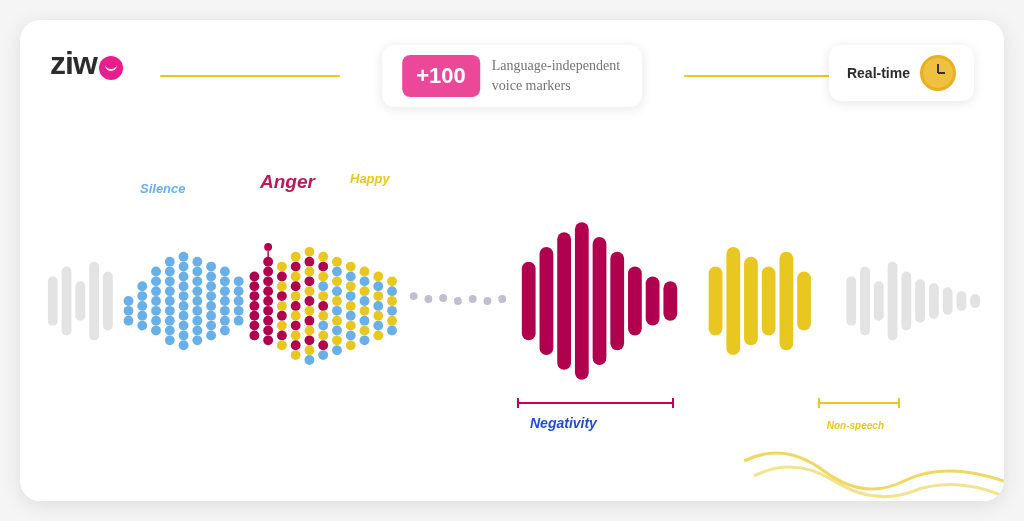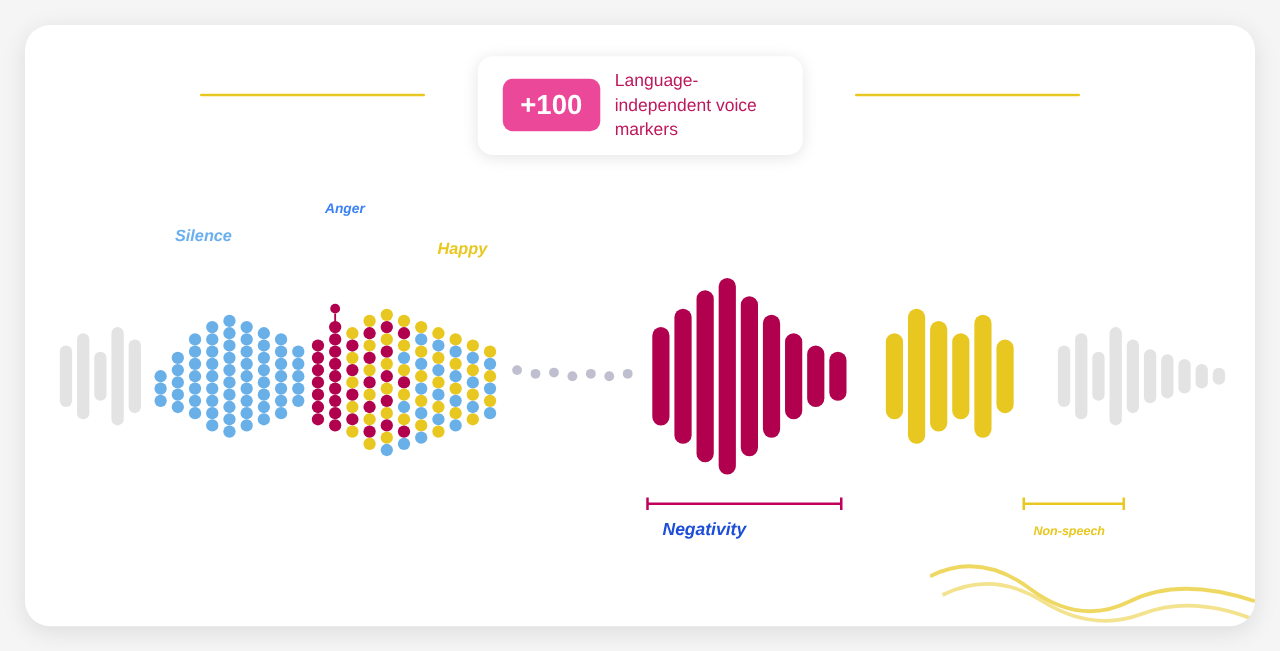--- a/index.html
+++ b/index.html
@@ -76,23 +76,24 @@
     .badge-number {
       background: #ec4899;
       color: white;
       font-size: 22px;
       font-weight: 800;
       padding: 8px 14px;
       border-radius: 8px;
     }
     .badge-text {
       font-size: 14px;
-      color: #be185d;
+      color: #737373;
       line-height: 1.4;
       max-width: 130px;
+      font-family: Liberation Serif, serif;
     }
 
     
     .realtime-badge {
       position: absolute;
       top: 25px;
       right: 30px;
       display: flex;
       align-items: center;
       gap: 10px;
@@ -162,34 +163,33 @@
     .label-silence {
       position: absolute;
       top: 20px;
       left: 100px;
       color: #6ab0f0;
       font-size: 13px;
       font-weight: 600;
     }
     .label-anger {
       position: absolute;
-      top: 0;
+      top: 10px;
       left: 220px;
-      color: #3b82f6;
-      font-size: 11px;
+      color: #be185d;
+      font-size: 19px;
       font-weight: 600;
     }
     .label-happy {
       position: absolute;
       top: 10px;
       left: 310px;
       color: #e8c820;
       font-size: 13px;
       font-weight: 600;
-      margin-top: 20px;
     }
     .label-negativity {
       position: absolute;
       bottom: 10px;
       left: 490px;
       color: #1d4ed8;
       font-size: 14px;
       font-weight: 700;
     }
     .label-nonspeech {
@@ -227,29 +227,37 @@
 </head>
 <body>
 
 <div class="main-card">
 
   <svg style="position:absolute;bottom:0;right:0;width:260px;height:100px;pointer-events:none;" viewBox="0 0 260 100">
     <path d="M260,80 Q200,60 160,80 Q120,100 80,70 Q40,40 0,60" fill="none" stroke="#e8c820" stroke-width="3" opacity="0.7"></path>
     <path d="M260,95 Q210,75 170,90 Q130,105 90,80 Q50,55 10,75" fill="none" stroke="#e8c820" stroke-width="3" opacity="0.5"></path>
   </svg>
 
+  <div class="logo">
+    <span class="logo-text">ziw</span>
+    <div class="logo-smile"></div>
+  </div>
 
   <div class="connector-line connector-left"></div>
   <div class="connector-line connector-right"></div>
 
   <div class="center-badge">
     <div class="badge-number">+100</div>
     <div class="badge-text">Language-independent voice markers</div>
   </div>
 
+  <div class="realtime-badge">
+    <span class="realtime-text">Real-time</span>
+    <div class="clock-icon"></div>
+  </div>
 
   <div class="waveform-area">
     <div class="waveform-container">
 
       <div class="label-silence">Silence</div>
       <div class="label-anger">Anger</div>
       <div class="label-happy">Happy</div>
       <div class="label-negativity">Negativity</div>
       <div class="label-nonspeech">Non-speech</div>
 

